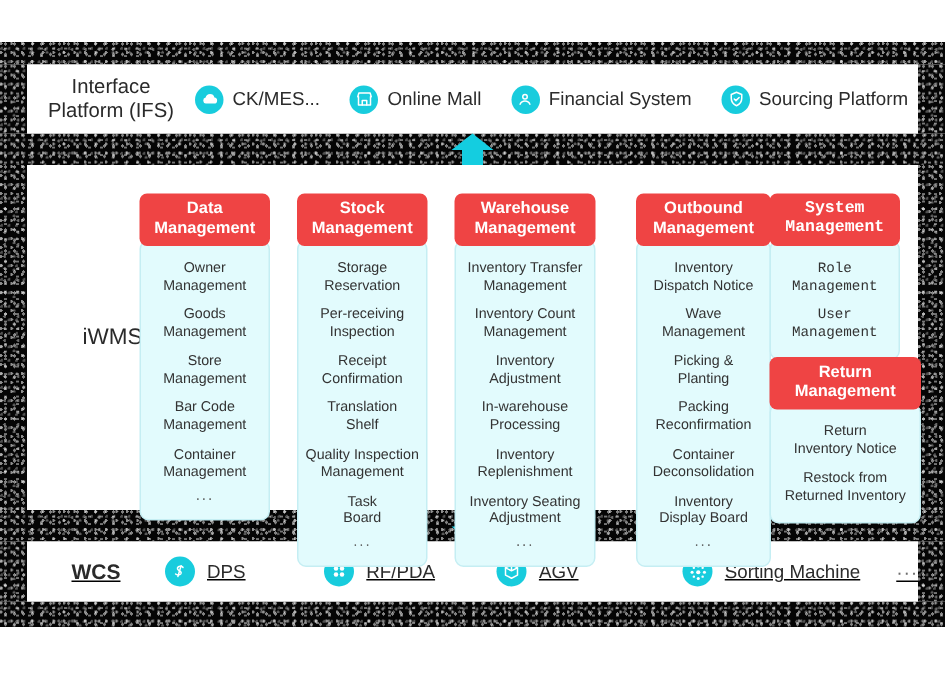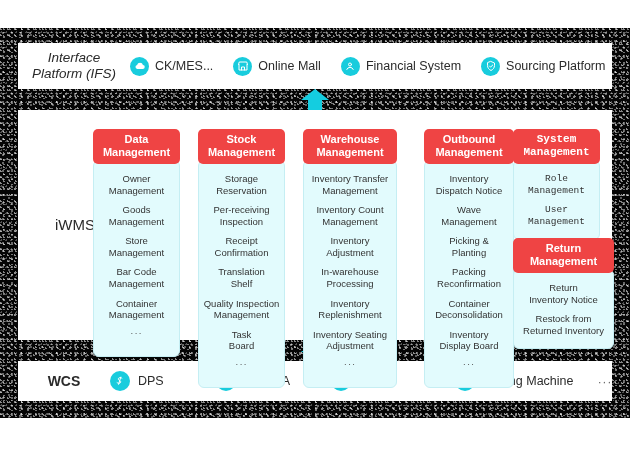--- a/index.html
+++ b/index.html
@@ -44,21 +44,20 @@
     left: 18px; top: 43px; width: 594px; height: 46px;
     display: flex; align-items: center;
   }
   .ifs-title {
     width: 112px;
     text-align: center;
     font-size: 13.5px;
     color: #2a2a2a;
     line-height: 1.22;
     flex: 0 0 auto;
-    font-style: italic;
   }
   .chip-row { display: flex; align-items: center; flex: 1 1 auto; }
   .chip {
     display: flex; align-items: center; gap: 6px;
     margin-right: 20px;
     white-space: nowrap;
   }
   .chip-label { font-size: 12.5px; color: #2b2b2b; }
   .dots {
     font-size: 13px; color: #6d6d6d; letter-spacing: .5px;
@@ -103,36 +102,36 @@
     text-align: center;
     padding: 4px 2px 5px;
   }
   .card-body {
     position: relative;
     z-index: 1;
     margin-top: -4px;
     background: #e2fbfd;
     border: 1px solid #c5eef3;
     border-radius: 6px;
-    padding: 12px 4px 18px;
+    padding: 12px 4px 8px;
     text-align: center;
   }
   .card-item {
     font-size: 9.5px;
     color: #333333;
     line-height: 1.22;
     margin-bottom: 8px;
   }
   .card-item:last-child { margin-bottom: 0; }
   .card-item.ell { letter-spacing: 1px; color: #555; margin-top: -2px; }
 
   
   #wcs-panel {
     left: 18px; top: 361px; width: 594px; height: 40px;
-    display: flex; align-items: center;
+    display: flex; align-items: center; text-decoration: underline;
   }
   .wcs-title {
     width: 92px; text-align: center;
     font-size: 14px; font-weight: bold; color: #2a2a2a;
     flex: 0 0 auto;
   }
   .wcs-chip {
     display: flex; align-items: center; gap: 8px;
     white-space: nowrap;
   }

